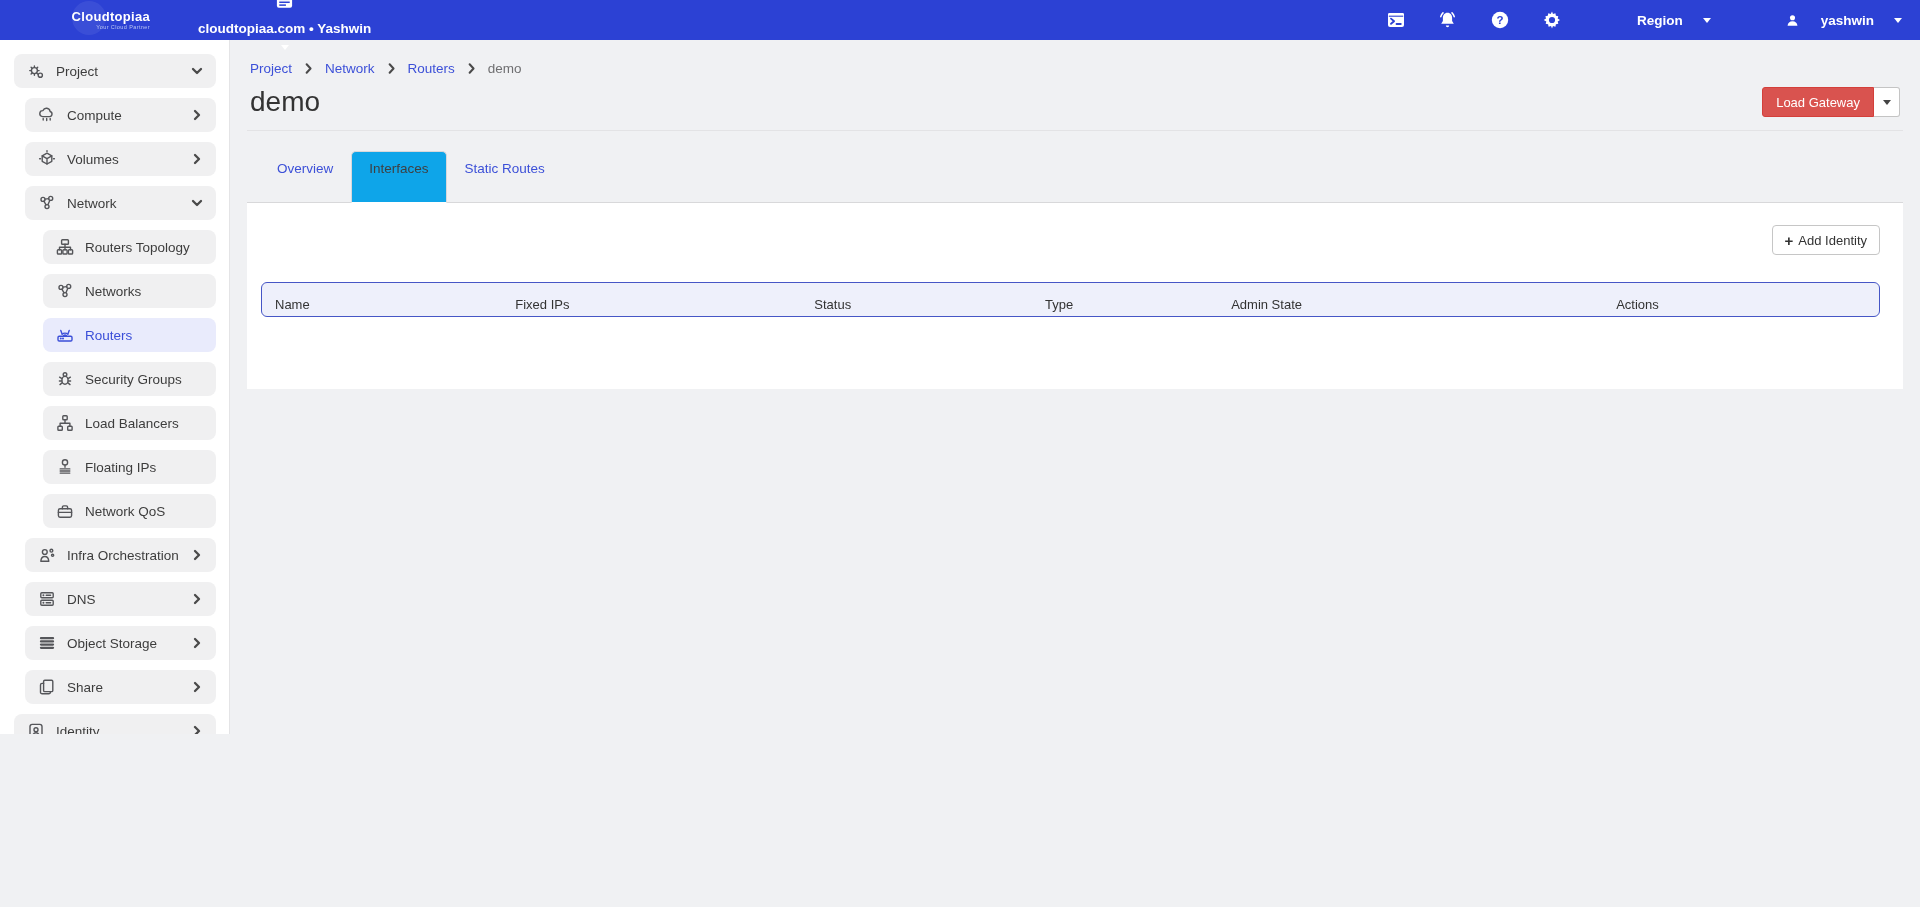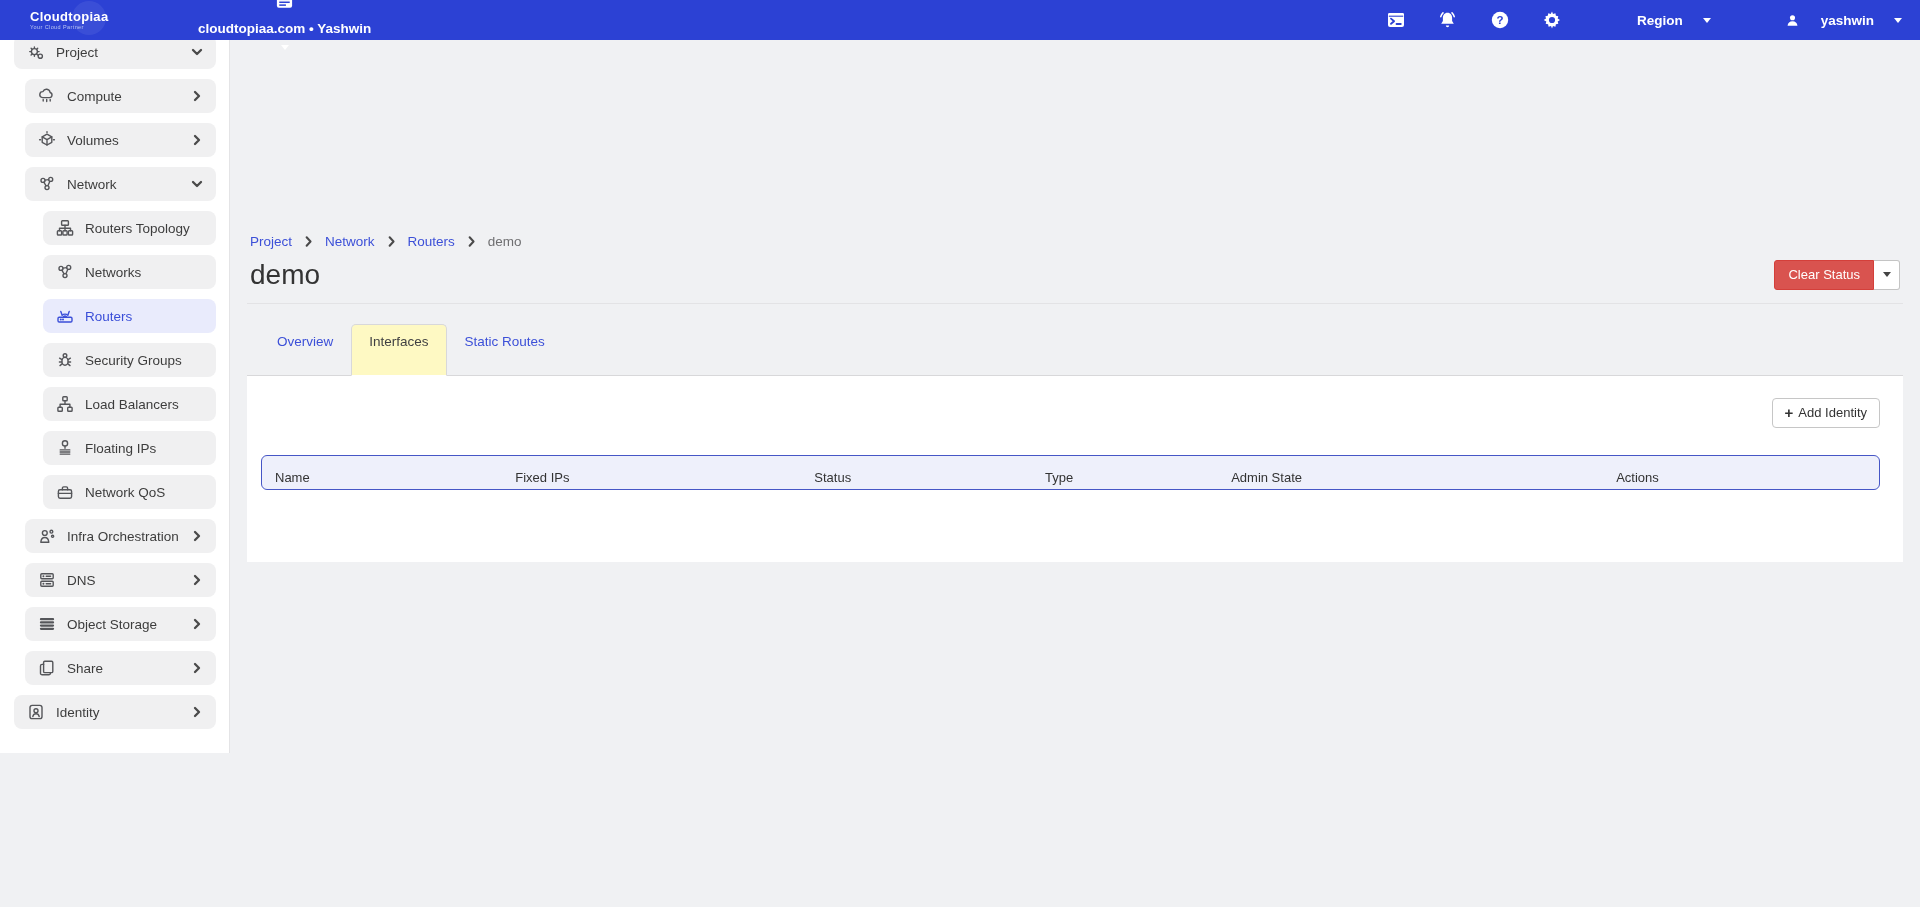--- a/index.html
+++ b/index.html
@@ -10,42 +10,42 @@
     background: #f0f1f3; color: #3d3d3d;
   }
 
   
   .navbar {
     height: 40px; background: #2c41d4; display: flex; align-items: center;
     color: #fff; position: relative; z-index: 5;
   }
   .nav-logo {
     margin-left: 30px; width: 120px; display: flex; flex-direction: column;
-    align-items: flex-start; line-height: 1.1; position: relative; cursor: pointer;
+    align-items: flex-end; line-height: 1.1; position: relative; cursor: pointer;
   }
   .nav-logo::before {
     content: ""; position: absolute; width: 34px; height: 34px; border-radius: 50%;
     background: rgba(255,255,255,0.07); top: -9px; left: 42px;
   }
   .logo-title { font-size: 13px; font-weight: bold; letter-spacing: 0.3px; position: relative; }
   .logo-tagline { font-size: 5.5px; color: #bcc7f2; letter-spacing: 0.4px; position: relative; }
   .nav-project {
     margin-left: 48px; display: flex; align-items: center; gap: 8px;
     font-size: 13.5px; font-weight: bold; cursor: pointer; flex-direction: column;
   }
   .nav-right { margin-left: auto; display: flex; align-items: center; gap: 30px; margin-right: 18px; }
   .nav-icon-btn { width: 22px; height: 22px; display: flex; align-items: center; justify-content: center; cursor: pointer; }
   .nav-drop { display: flex; align-items: center; gap: 20px; font-size: 13.5px; font-weight: bold; cursor: pointer; padding-left: 44px; }
   .caret-down {
     width: 0; height: 0; border-left: 4px solid transparent;
     border-right: 4px solid transparent; border-top: 5px solid #fff; margin-top: 1px;
   }
 
   
-  .layout { display: flex; height: 694px; align-items: center; }
+  .layout { display: flex; height: 694px; }
   .sidebar {
     width: 230px; background: #fff; border-right: 1px solid #e4e4e6;
     padding: 14px 13px 14px 14px; overflow: hidden; flex: none;
   }
   .menu-item {
     height: 34px; border-radius: 8px; background: #f0f0f1;
     display: flex; align-items: center; gap: 10px; padding: 0 12px;
     margin-bottom: 10px; font-size: 13.5px; color: #3d3d3d; cursor: pointer;
   }
   .menu-item .mi-icon { width: 20px; height: 20px; flex: none; color: #55565a; display: flex; }
@@ -85,21 +85,21 @@
   }
 
   
   .tabs { display: flex; margin-top: 20px; border-bottom: 1px solid #d8d8da; padding-left: 12px; }
   .tab {
     padding: 9px 17px 26px 17px; font-size: 13.5px; color: #3c50d8; cursor: pointer;
     border: 1px solid transparent; border-bottom: none; margin-bottom: -1px;
     border-radius: 5px 5px 0 0; position: relative;
   }
   .tab.active {
-    background: #fef9c3; color: #3f3f41; border-color: #d8d8da;
+    background: #0ea5e9; color: #3f3f41; border-color: #d8d8da;
     border-bottom: 1px solid #fff; cursor: default;
   }
 
   
   .panel { background: #fff; padding: 22px 23px 46px 14px; min-height: 186px; }
   .panel-actions { display: flex; justify-content: flex-end; }
   .btn-default {
     background: #fff; border: 1px solid #c6c6c6; border-radius: 4px; height: 30px;
     padding: 0 12px; font-size: 13px; color: #333; display: inline-flex;
     align-items: center; gap: 5px; cursor: pointer;
@@ -418,21 +418,21 @@
           <svg width="13" height="13" viewBox="0 0 14 14">
             <path d="M5 2.5l4.2 4.5L5 11.5" fill="none" stroke="currentColor" stroke-width="2.2" stroke-linecap="round" stroke-linejoin="round"></path>
           </svg>
         </span>
         <span class="bc-current">demo</span>
       </div>
 
     <div class="page-header">
       <h1 class="page-title" style="margin:0;">demo</h1>
       <div class="split-btn">
-        <button class="btn-danger">Clear Status</button>
+        <button class="btn-danger">Load Gateway</button>
         <button class="btn-danger-caret">
           <span class="caret-dark"></span>
         </button>
       </div>
     </div>
 
     <div class="tabs" id="tabs">
         <div class="tab">Overview</div>
         <div class="tab active">Interfaces</div>
         <div class="tab">Static Routes</div>

